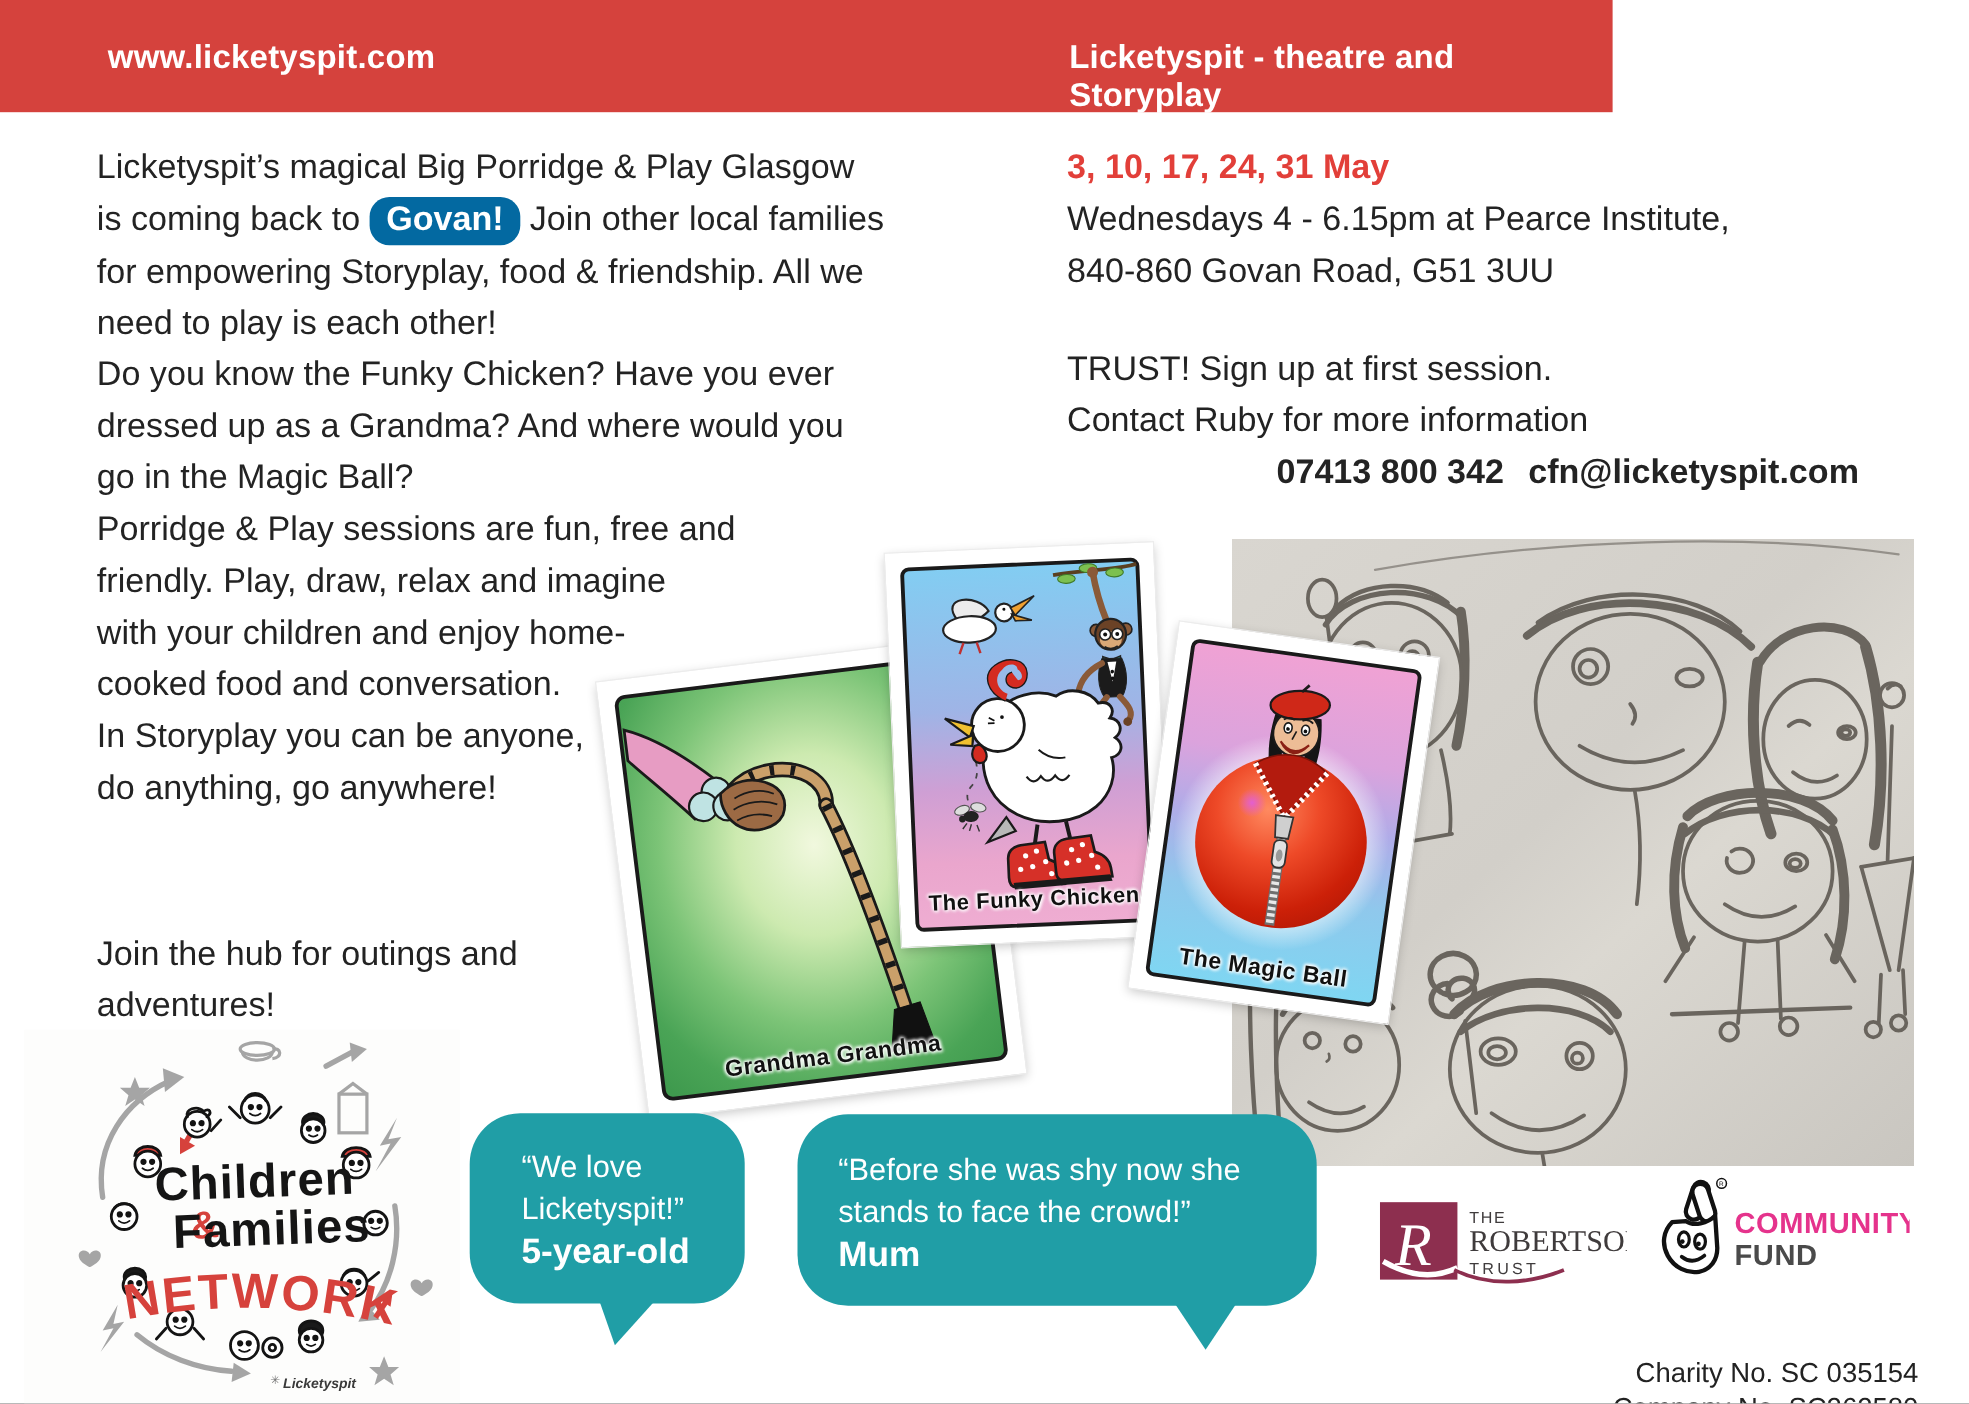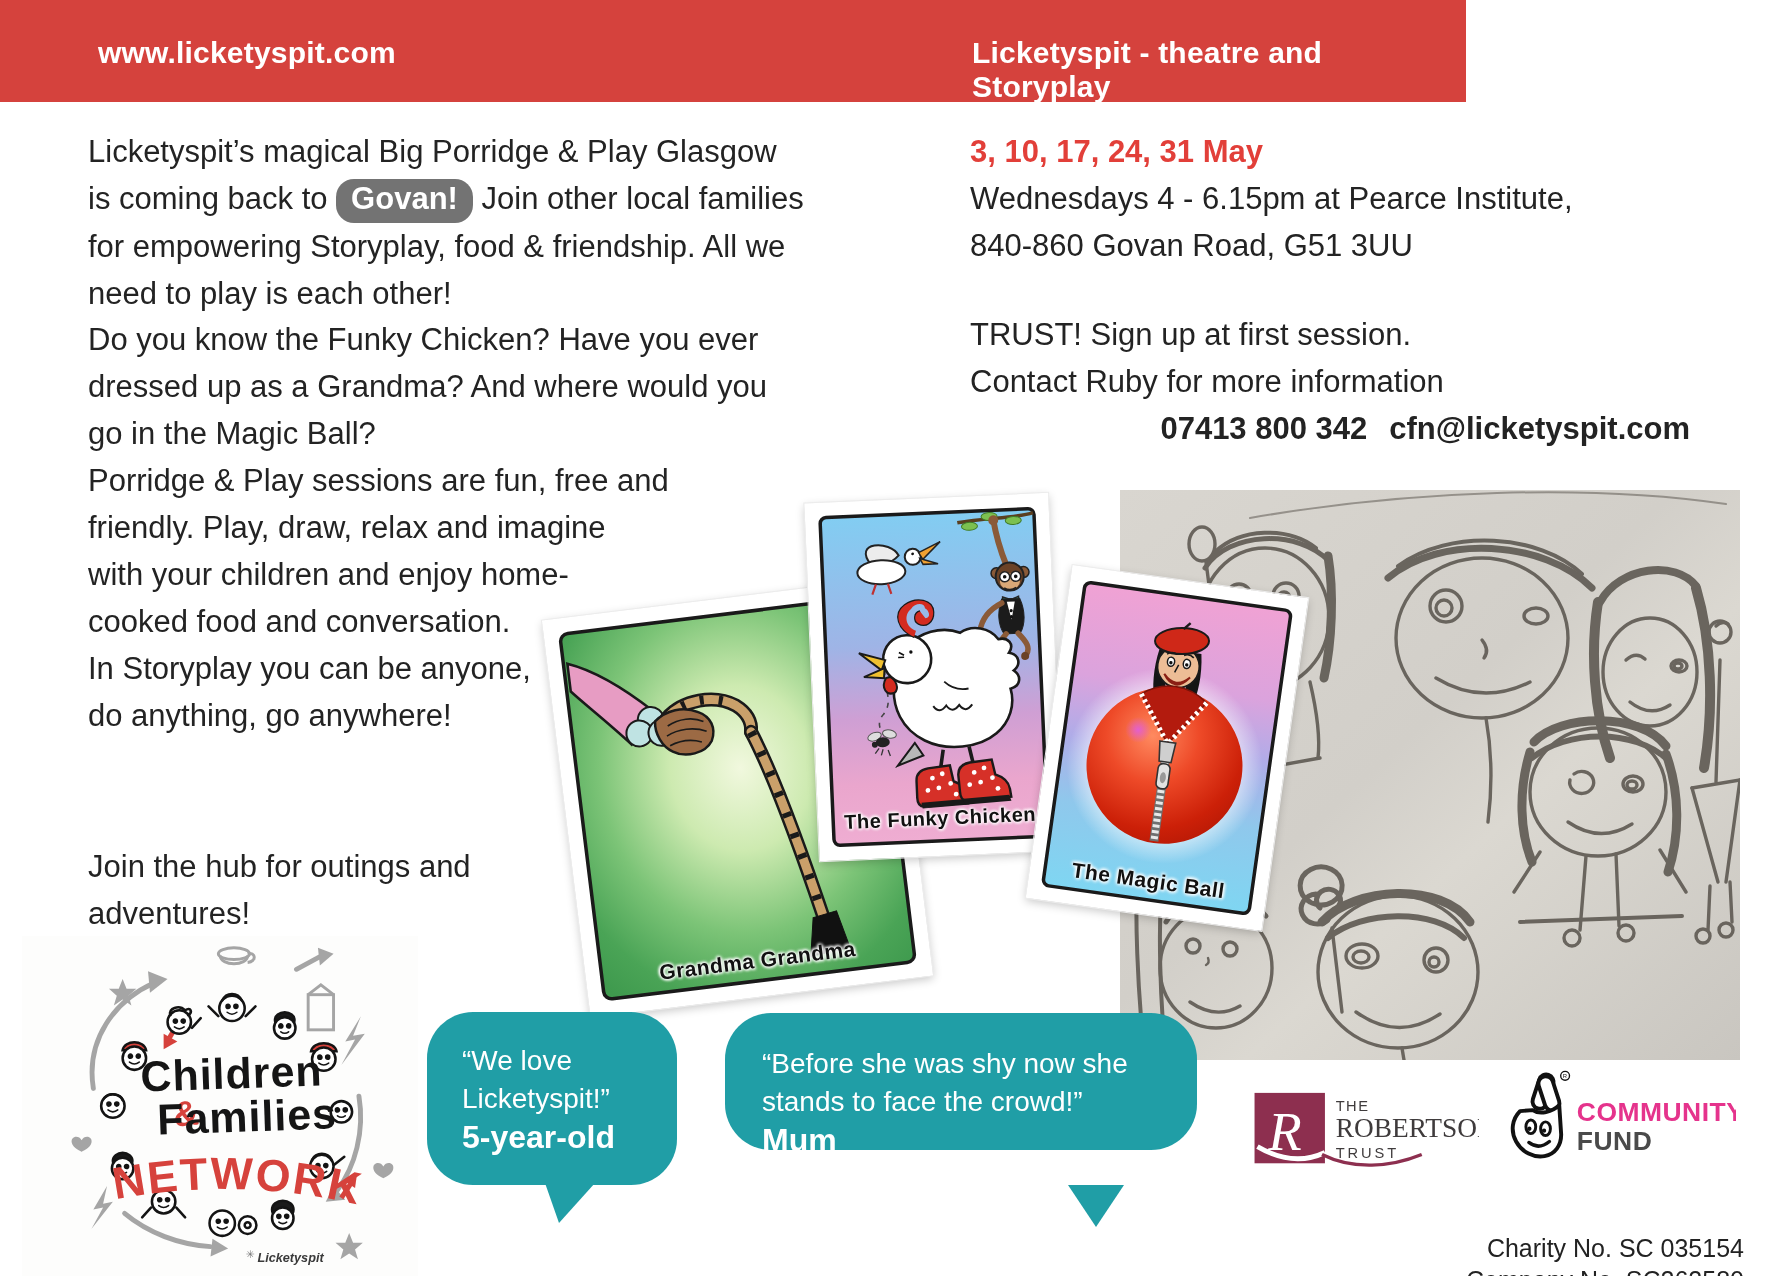--- a/index.html
+++ b/index.html
@@ -13,21 +13,21 @@
   .banner .btxt{position:absolute;top:36px;font-size:30px;font-weight:bold;color:#ffffff;letter-spacing:.2px;}
   .banner .left{left:98px;}
   .banner .right{left:972px;}
   
   .para{position:absolute;left:88px;width:800px;font-size:31px;line-height:47px;white-space:pre-line;}
   .p1{top:128px;}
   .p2{top:316px;}
   .p3{top:457px;width:700px;}
   .p4{top:843px;width:620px;}
   .govan-badge{
-    display:inline-block;background:#737373;color:#fff;font-weight:bold;
+    display:inline-block;background:#0369a1;color:#fff;font-weight:bold;
     border-radius:18px;padding:0 15px 4px 15px;line-height:40px;white-space:nowrap;
   }
   .details{position:absolute;left:970px;top:128px;width:720px;font-size:31px;line-height:47px;}
   .details .dates{color:#e23f39;font-weight:bold;}
   .details .gap{margin-top:42px;}
   .details .boldline{font-weight:bold;text-align:right;}
   .details .phone{margin-right:22px;}
   
   .photo{position:absolute;left:1120px;top:490px;width:620px;height:570px;}
   
@@ -45,22 +45,22 @@
   .caption-chicken{bottom:26px;font-size:20px;}
   .caption-magic{bottom:22px;font-size:21px;}
   
   .network{position:absolute;left:22px;top:936px;width:396px;height:340px;background:#fdfdfc;}
   .network svg{position:absolute;left:44px;top:4px;}
   
   .bubble{position:absolute;background:#209ea6;border-radius:46px;color:#fff;}
   .bubble .quote{white-space:pre-line;font-size:28px;line-height:38px;}
   .bubble .author{font-weight:bold;font-size:32px;line-height:38px;}
   .bubble1{left:427px;top:1012px;width:250px;height:173px;}
-  .bubble1 .inner{padding:30px 18px 0 35px;}
-  .bubble2{left:725px;top:1013px;width:472px;height:137px;}
+  .bubble1 .inner{padding:30px 18px 0 35px;margin-left:12px;}
+  .bubble2{left:725px;top:1013px;width:472px;height:174px;}
   .bubble2 .inner{padding:32px 0 0 37px;}
   .tail{position:absolute;width:0;height:0;}
   .tail1{left:545px;top:1183px;border-left:14px solid transparent;border-right:36px solid transparent;border-top:40px solid #209ea6;}
   .tail2{left:1068px;top:1185px;border-left:28px solid transparent;border-right:28px solid transparent;border-top:42px solid #209ea6;}
   
   .robertson{position:absolute;left:1253px;top:1088px;}
   .community{position:absolute;left:1500px;top:1068px;}
   .charity{position:absolute;right:46px;top:1232px;text-align:right;font-size:25px;line-height:32px;color:#222;}
 </style>
 </head>

